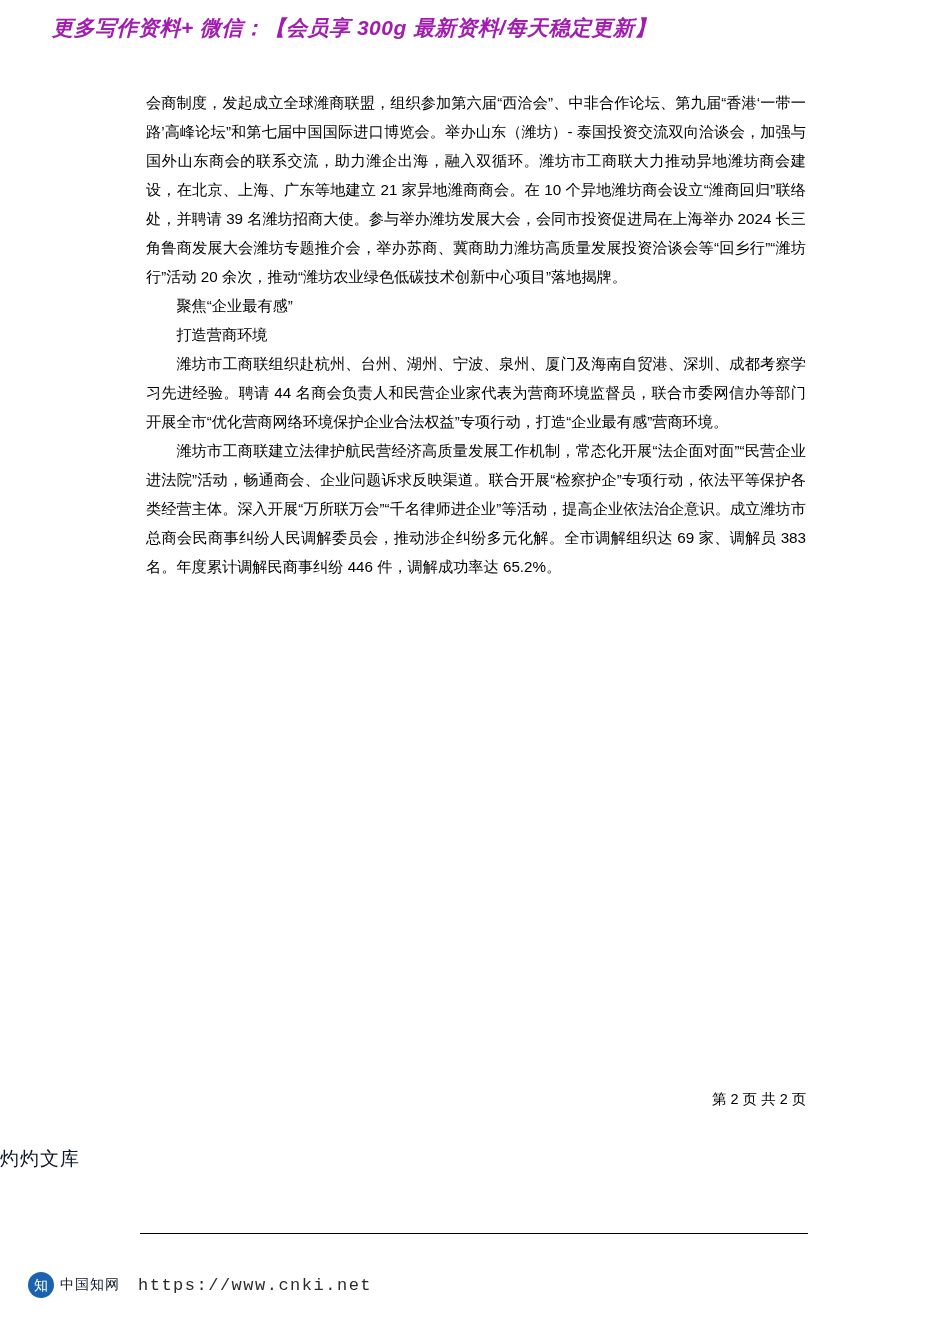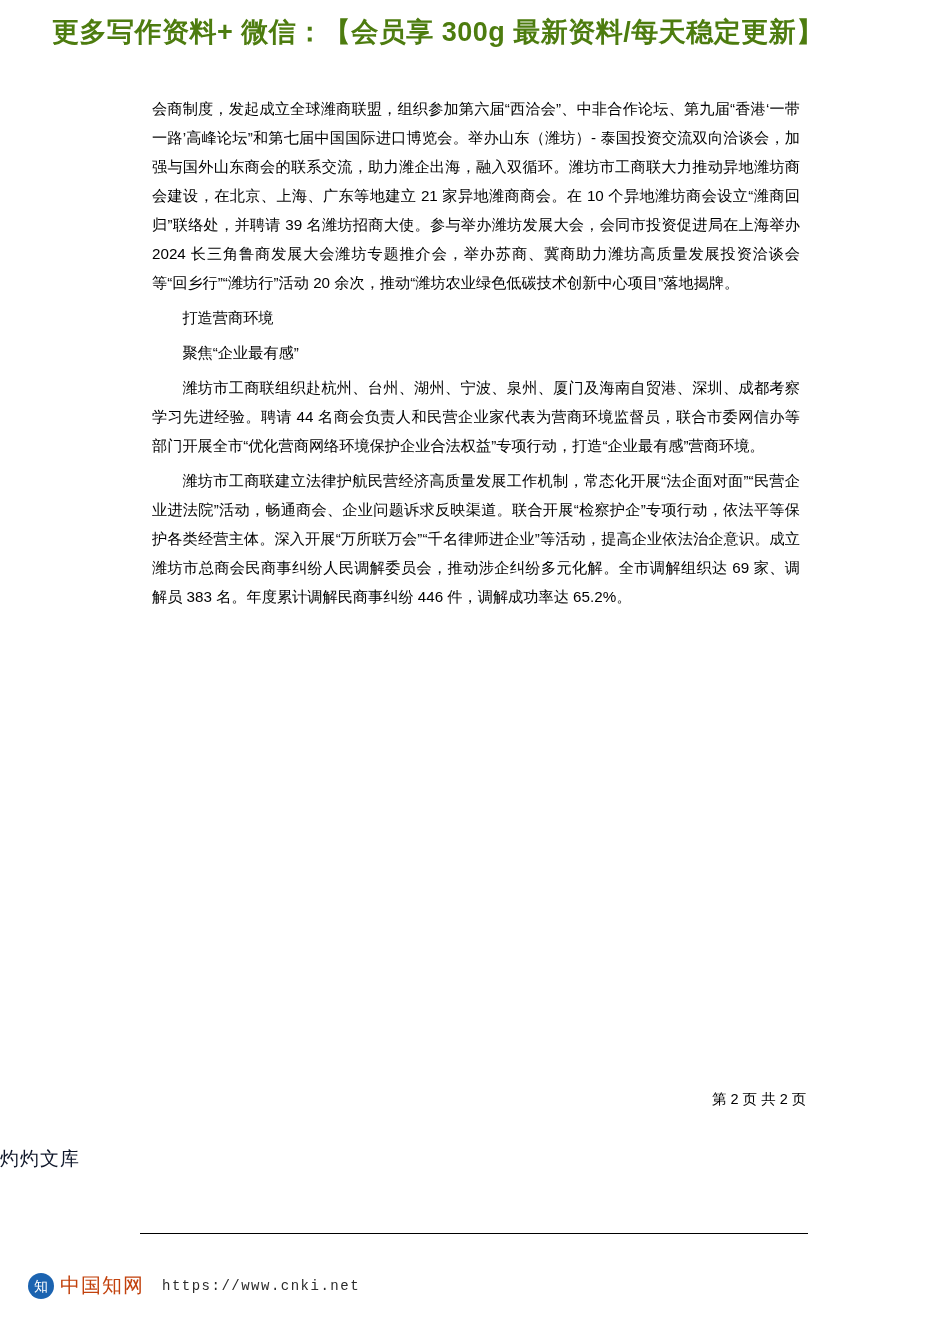--- a/index.html
+++ b/index.html
@@ -21,43 +21,44 @@
     top: 0;
     width: 950px;
     height: 1344px;
   }
   
   .promo-banner {
     position: absolute;
     left: 52px;
     top: 14px;
     width: 850px;
-    font-size: 27px;
+    font-size: 21px;
     font-weight: bold;
-    color: #4d7c0f;
+    color: #a21caf;
     letter-spacing: 0.5px;
     white-space: nowrap;
+    font-style: italic;
   }
   .promo-banner .promo-part {
     display: inline;
   }
   
   .doc-body {
     position: absolute;
     left: 146px;
     top: 88px;
     width: 660px;
     font-size: 15.2px;
     line-height: 29px;
     text-align: justify;
     text-justify: inter-ideograph;
     color: #000000;
   }
   .doc-body p {
-    margin: 6px;
+    margin: 0;
     padding: 0;
   }
   .indent-2 {
     text-indent: 2em;
   }
   .no-indent {
     text-indent: 0;
   }
   
   .page-number {
@@ -105,47 +106,47 @@
     border-radius: 50%;
     background: #1b63b0;
     color: #ffffff;
     font-size: 14px;
     line-height: 26px;
     text-align: center;
     font-family: "DejaVu Sans", sans-serif;
     margin-right: 6px;
   }
   .cnki-logo-text {
-    font-size: 20px;
-    color: #c2410c;
+    font-size: 14px;
+    color: #0f172a;
     letter-spacing: 1px;
     white-space: nowrap;
   }
   .cnki-url {
     margin-left: 18px;
-    font-size: 14px;
+    font-size: 17px;
     color: #2b2b2b;
     font-family: "Liberation Mono", monospace;
     letter-spacing: 1.5px;
     white-space: nowrap;
   }
 </style>
 </head>
 <body>
 
 <div class="page">
 
   <div class="promo-banner">
     <span class="promo-part">更多写作资料+ 微信：</span><span class="promo-part">【会员享 300g 最新资料/每天稳定更新】</span>
   </div>
 
   <div class="doc-body">
     <p class="no-indent">会商制度，发起成立全球潍商联盟，组织参加第六届“西洽会”、中非合作论坛、第九届“香港‘一带一路’高峰论坛”和第七届中国国际进口博览会。举办山东（潍坊）- 泰国投资交流双向洽谈会，加强与国外山东商会的联系交流，助力潍企出海，融入双循环。潍坊市工商联大力推动异地潍坊商会建设，在北京、上海、广东等地建立 21 家异地潍商商会。在 10 个异地潍坊商会设立“潍商回归”联络处，并聘请 39 名潍坊招商大使。参与举办潍坊发展大会，会同市投资促进局在上海举办 2024 长三角鲁商发展大会潍坊专题推介会，举办苏商、冀商助力潍坊高质量发展投资洽谈会等“回乡行”“潍坊行”活动 20 余次，推动“潍坊农业绿色低碳技术创新中心项目”落地揭牌。</p>
+    <p class="indent-2">聚焦“企业最有感”</p>
     <p class="indent-2">打造营商环境</p>
-    <p class="indent-2">聚焦“企业最有感”</p>
     <p class="indent-2">潍坊市工商联组织赴杭州、台州、湖州、宁波、泉州、厦门及海南自贸港、深圳、成都考察学习先进经验。聘请 44 名商会负责人和民营企业家代表为营商环境监督员，联合市委网信办等部门开展全市“优化营商网络环境保护企业合法权益”专项行动，打造“企业最有感”营商环境。</p>
     <p class="indent-2">潍坊市工商联建立法律护航民营经济高质量发展工作机制，常态化开展“法企面对面”“民营企业进法院”活动，畅通商会、企业问题诉求反映渠道。联合开展“检察护企”专项行动，依法平等保护各类经营主体。深入开展“万所联万会”“千名律师进企业”等活动，提高企业依法治企意识。成立潍坊市总商会民商事纠纷人民调解委员会，推动涉企纠纷多元化解。全市调解组织达 69 家、调解员 383 名。年度累计调解民商事纠纷 446 件，调解成功率达 65.2%。</p>
   </div>
 
   <div class="page-number">第 2 页 共 2 页</div>
 
   <div class="watermark-left">灼灼文库</div>
 
   <div class="bottom-rule"></div>
 

